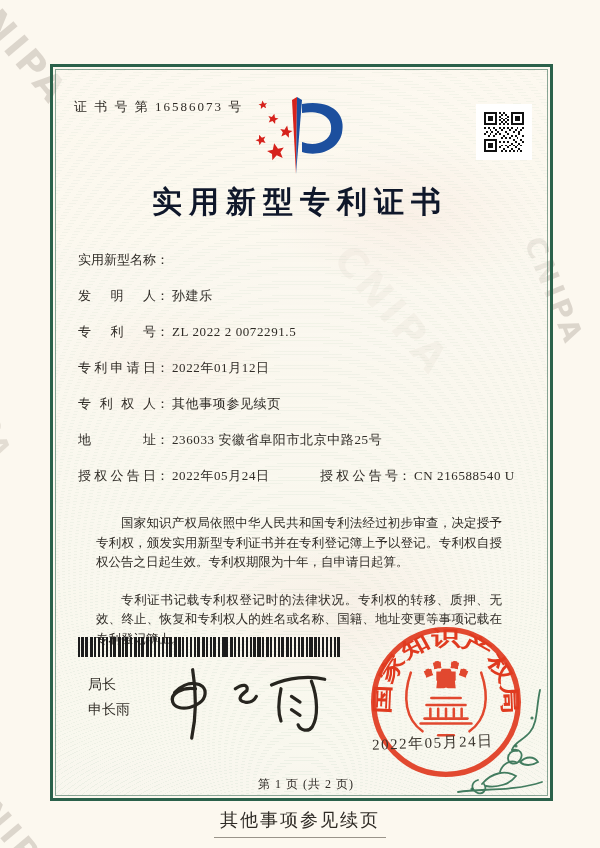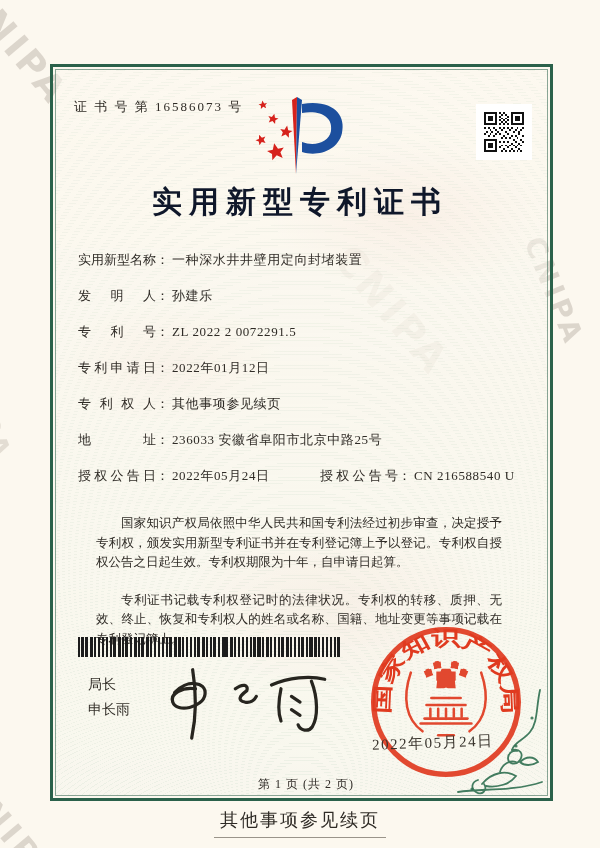--- a/index.html
+++ b/index.html
@@ -148,21 +148,20 @@
       M14 23h1v1h-1z M18 23h1v1h-1z M22 23h1v1h-1z
       M13 24h1v1h-1z M15 24h1v1h-1z M17 24h1v1h-1z M19 24h1v1h-1z M21 24h1v1h-1z M23 24h1v1h-1z"></path>
   </svg>
 
   <div class="title">实用新型专利证书</div>
 
   <div class="fields">
     <div class="row">
       <span class="lbl">实用新型名称</span>
         <span class="colon">：</span>
-        <span class="val">一种深水井井壁用定向封堵装置</span>
     </div>
     <div class="row">
       <span class="lbl">发明人</span>
         <span class="colon">：</span>
         <span class="val">孙建乐</span>
     </div>
     <div class="row">
       <span class="lbl">专利号</span>
         <span class="colon">：</span>
         <span class="val">ZL 2022 2 0072291.5</span>

